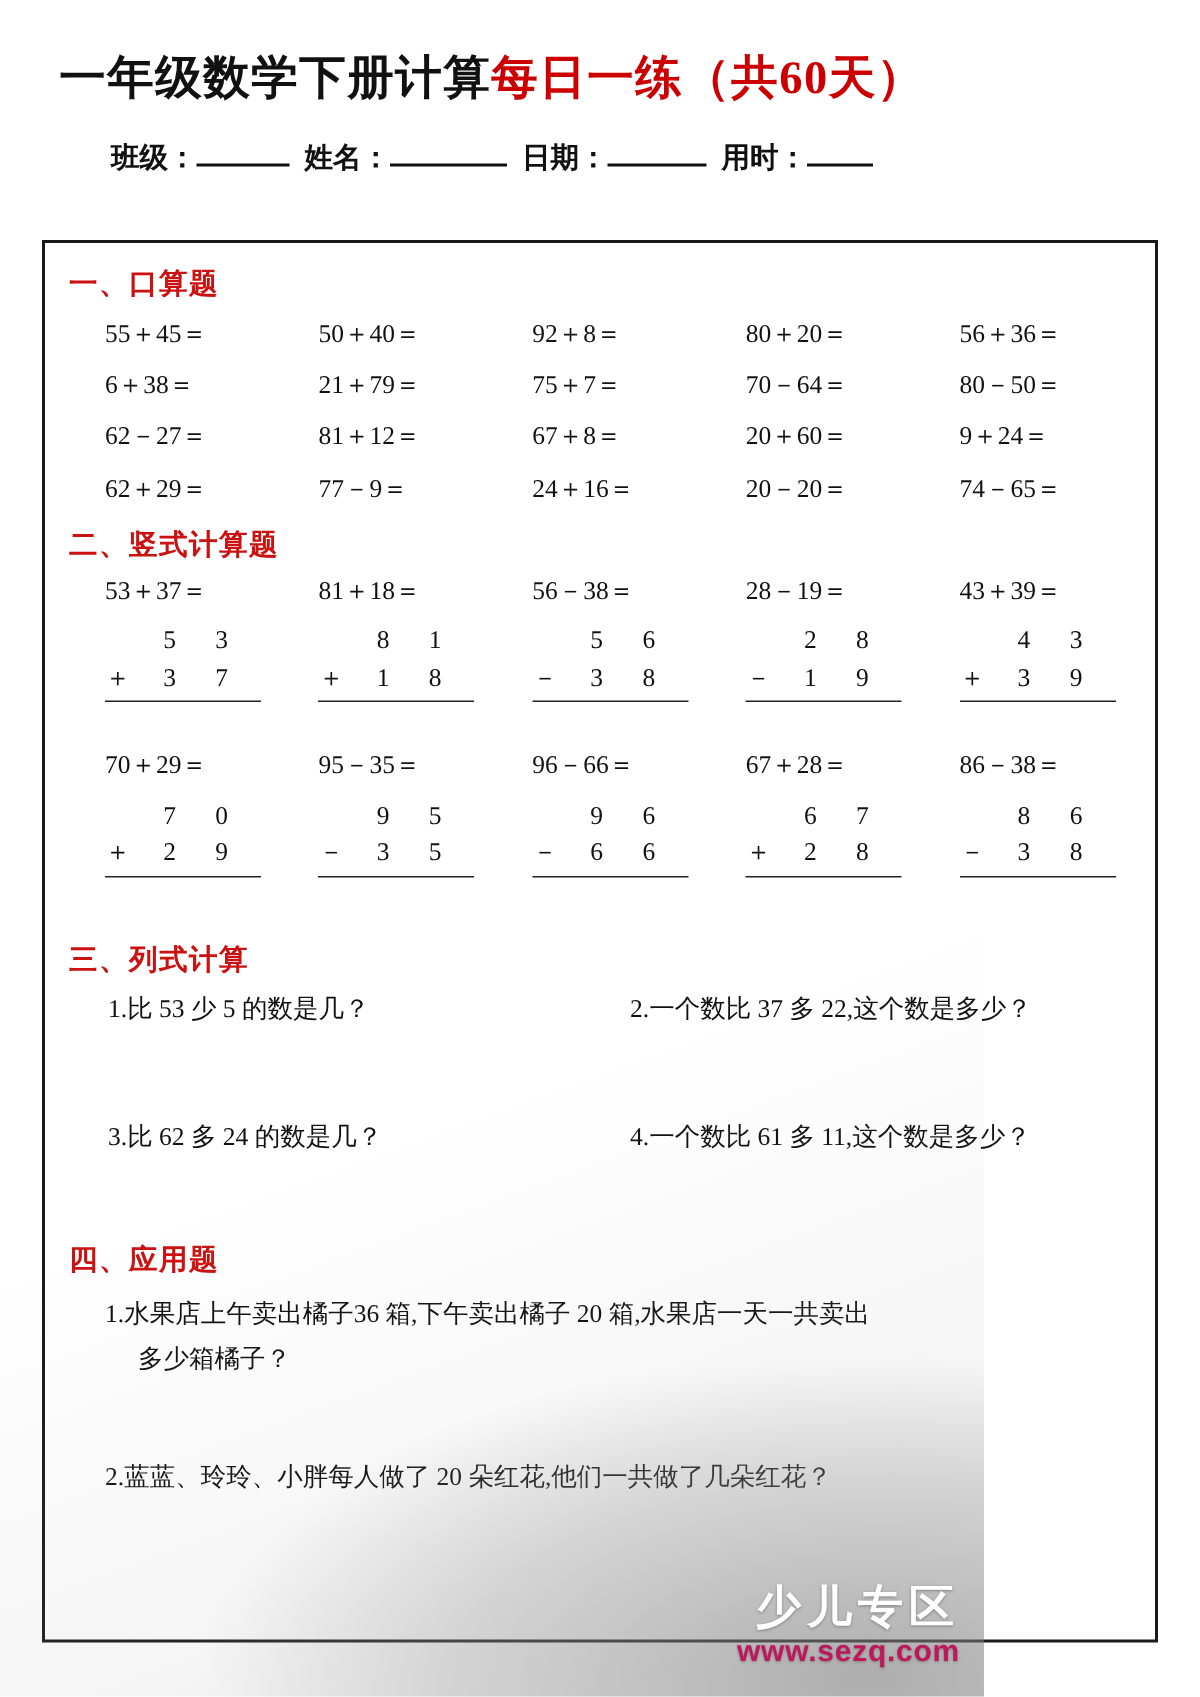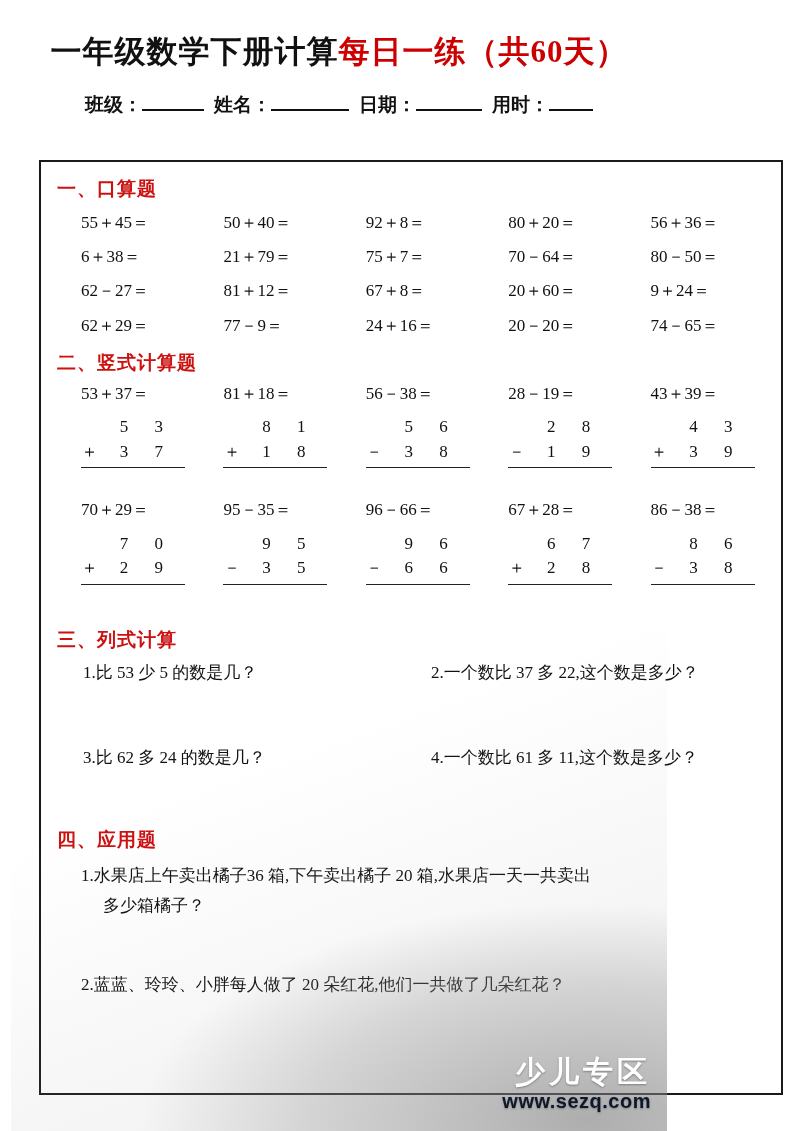--- a/index.html
+++ b/index.html
@@ -21,21 +21,21 @@
     left: 0; top: 0; right: 0; bottom: 0;
     background:
       radial-gradient(ellipse 620px 300px at 88% 99%, rgba(120,120,120,0.55) 0%, rgba(140,140,140,0.30) 45%, rgba(255,255,255,0) 72%),
       linear-gradient(160deg, rgba(255,255,255,0) 62%, rgba(150,150,150,0.16) 100%);
     pointer-events: none;
     z-index: 5;
   }
 
   .sheet {
     position: absolute;
-    left: 11px; top: 0;
+    left: 0; top: 0;
     width: 656px;
     height: 1131px;
   }
 
   
   .title {
     text-align: center;
     margin-top: 34px;
     font-size: 31px;
     font-weight: bold;
@@ -185,21 +185,21 @@
     font-weight: bold;
     color: #ffffff;
     letter-spacing: 4px;
     text-shadow: 0 1px 2px rgba(80,80,80,0.55);
     font-family: "Liberation Sans", "DejaVu Sans", sans-serif;
     line-height: 1.1;
   }
   .wm-url {
     font-size: 20px;
     font-weight: bold;
-    color: #0f172a;
+    color: #be185d;
     letter-spacing: 0.5px;
     text-shadow: 0 1px 2px rgba(80,80,80,0.5);
     font-family: "Liberation Sans", "DejaVu Sans", sans-serif;
     line-height: 1.2;
     margin-top: 1px;
   }
 </style>
 </head>
 <body>
 

